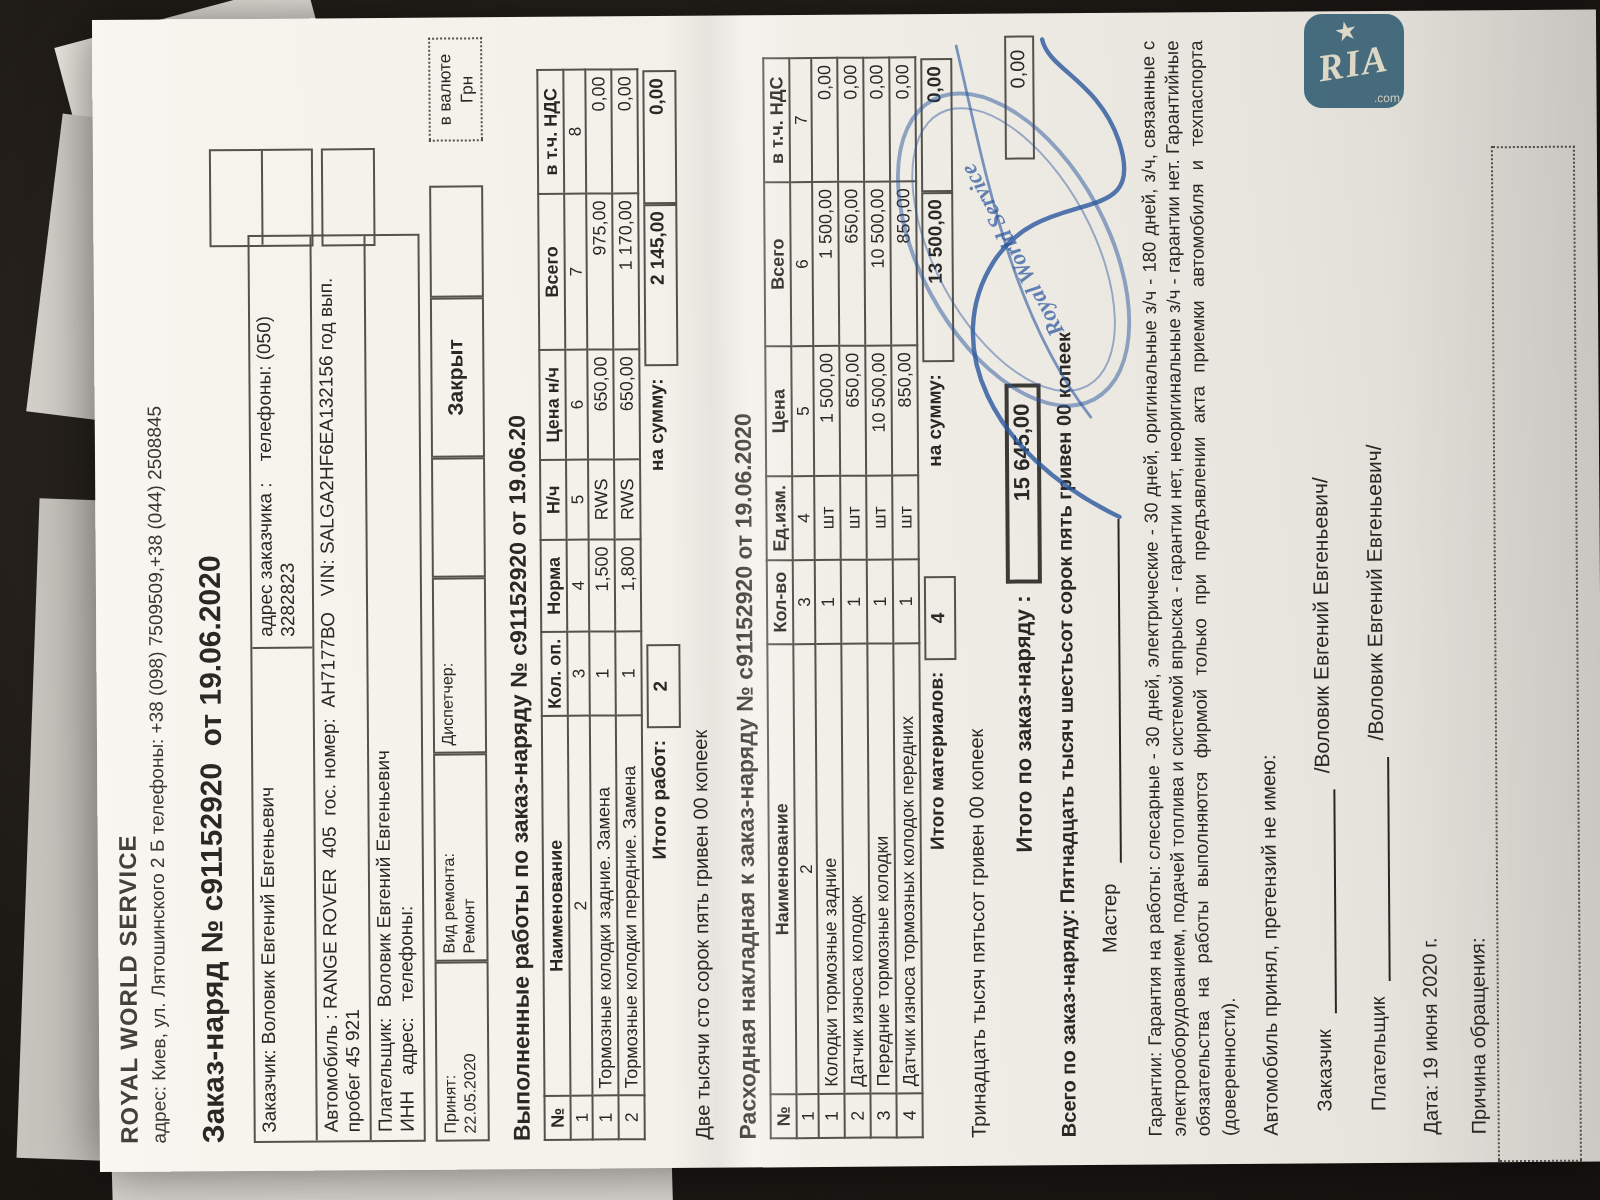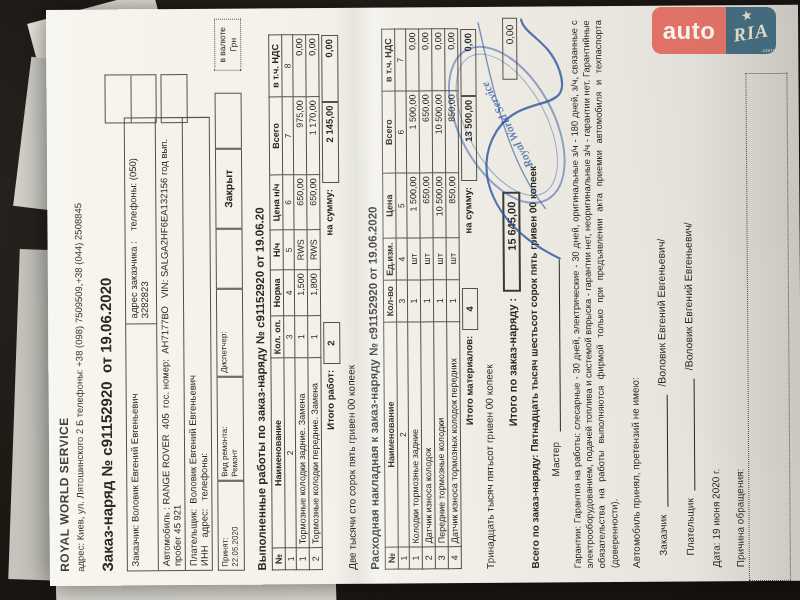--- a/index.html
+++ b/index.html
@@ -336,23 +336,20 @@
       <div class="stamp-text">Royal World Service</div>
     </div>
     <svg class="sig" width="252" height="132" viewBox="0 0 252 132">
       <path d="M8 96 C 40 30, 96 8, 136 34 C 176 60, 150 112, 196 97 C 226 87, 232 62, 247 59" fill="none" stroke="rgba(43,86,158,0.8)" stroke-width="2.2" stroke-linecap="round"></path>
       <path d="M58 82 C 110 42, 182 30, 244 16" fill="none" stroke="rgba(43,86,158,0.6)" stroke-width="1.4" stroke-linecap="round"></path>
     </svg>
 
   </div>
 
   <div class="logo">
-    <div class="logo-auto">
-      <span>auto</span>
-    </div>
     <div class="logo-ria">
       <span class="ria-star">★</span>
       <span class="ria-text">RIA</span>
       <span class="ria-com">.com</span>
     </div>
   </div>
 
 </div>
 
 </body></html>

